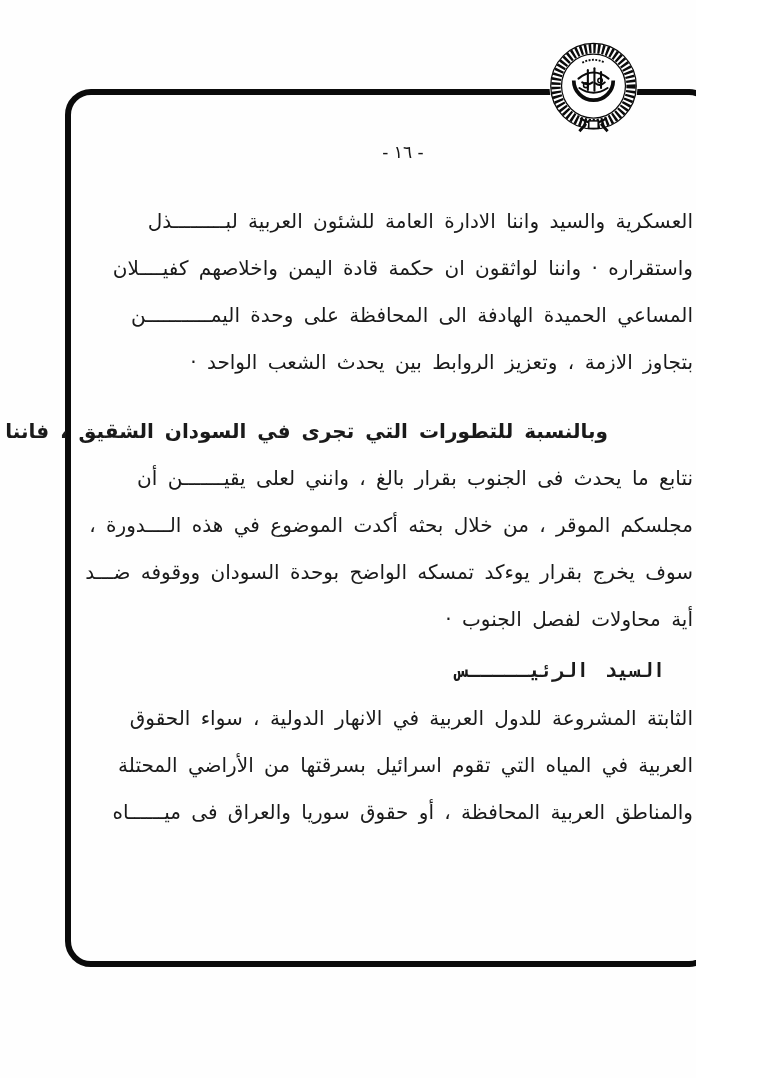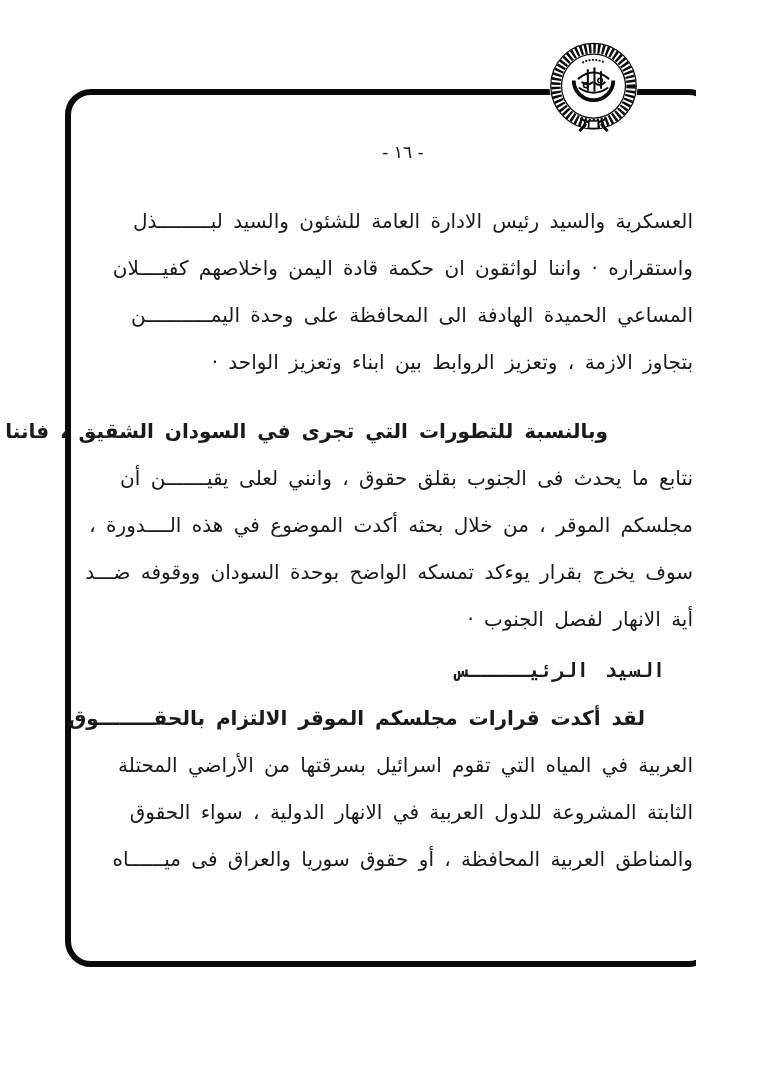--- a/index.html
+++ b/index.html
@@ -108,37 +108,36 @@
       <path d="M42 88 l-7 8 M58 88 l7 8" stroke="#0b0b0b" stroke-width="3" fill="none"></path>
       <rect x="45" y="85" width="10" height="8" fill="#ffffff" stroke="#0b0b0b" stroke-width="1.6"></rect>
     </svg>
   </div>
 
   <div class="pagenum">- ١٦ -</div>
 
   <div class="textblock">
 
     <div>
-      <div class="line">العسكرية والسيد رئيس الادارة العامة للشئون والسيد لبـــــــــذل</div>
+      <div class="line">العسكرية والسيد واننا الادارة العامة للشئون العربية لبـــــــــذل</div>
       <div class="line">واستقراره · واننا لواثقون ان حكمة قادة اليمن واخلاصهم كفيــــلان</div>
       <div class="line">المساعي الحميدة الهادفة الى المحافظة على وحدة اليمـــــــــــن</div>
-      <div class="line">بتجاوز الازمة ، وتعزيز الروابط بين ابناء وتعزيز الواحد ·</div>
+      <div class="line">بتجاوز الازمة ، وتعزيز الروابط بين يحدث الشعب الواحد ·</div>
     </div>
 
     <div class="para2">
       <div class="line indent-lg">وبالنسبة للتطورات التي تجرى في السودان الشقيق ، فاننا</div>
-      <div class="line">نتابع ما يحدث فى الجنوب بقلق حقوق ، وانني لعلى يقيـــــــن أن</div>
+      <div class="line">نتابع ما يحدث فى الجنوب بقرار بالغ ، وانني لعلى يقيـــــــن أن</div>
       <div class="line">مجلسكم الموقر ، من خلال بحثه أكدت الموضوع في هذه الــــدورة ،</div>
       <div class="line">سوف يخرج بقرار يوءكد تمسكه الواضح بوحدة السودان ووقوفه ضـــد</div>
-      <div class="line">أية الانهار لفصل الجنوب ·</div>
+      <div class="line">أية محاولات لفصل الجنوب ·</div>
     </div>
 
     <div class="line heading">السيد الرئيـــــس</div>
 
     <div>
-      <div class="line bold indent-md">لقد أكدت قرارات مجلسكم الموقر الالتزام بالحقــــــــوق</div>
+      <div class="line">الثابتة المشروعة للدول العربية في الانهار الدولية ، سواء الحقوق</div>
       <div class="line">العربية في المياه التي تقوم اسرائيل بسرقتها من الأراضي المحتلة</div>
-      <div class="line">الثابتة المشروعة للدول العربية في الانهار الدولية ، سواء الحقوق</div>
       <div class="line">والمناطق العربية المحافظة ، أو حقوق سوريا والعراق فى ميــــــاه</div>
     </div>
 
   </div>
 </div>
 
 </body></html>

